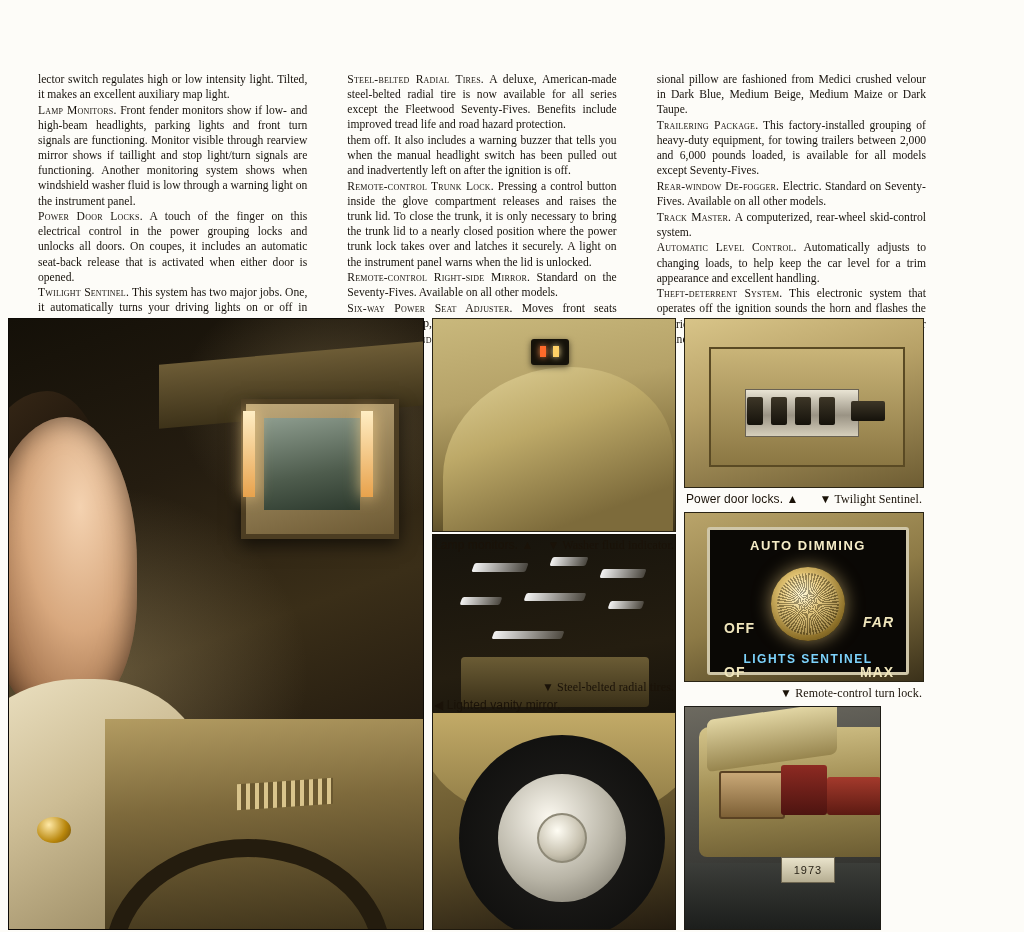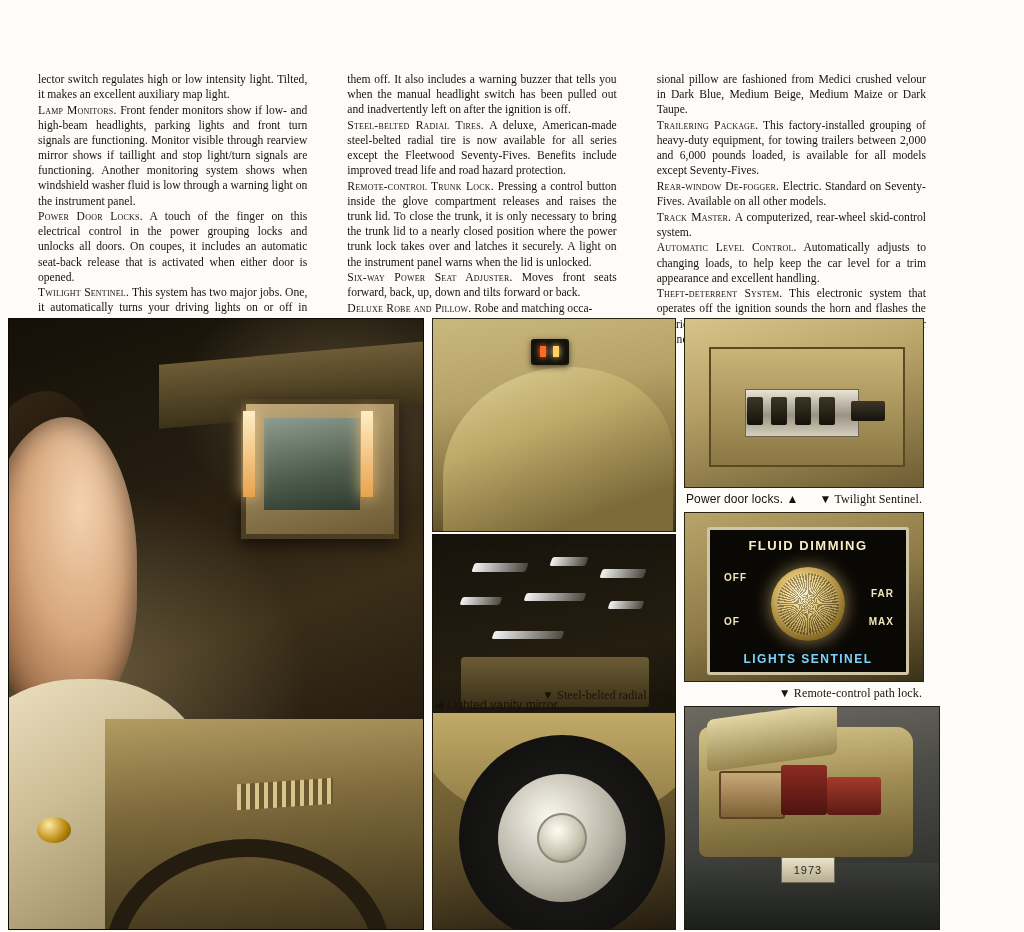--- a/index.html
+++ b/index.html
@@ -257,24 +257,25 @@
     background: radial-gradient(circle at 42% 36%, #fff6cf 0%, #e3c473 30%, #8c6f28 70%, #43350f 100%);
     box-shadow: 0 0 18px rgba(255,220,140,0.55);
   }
   .ad-knurl {
     position: absolute; inset: 6px; border-radius: 50%;
     background: repeating-conic-gradient(from 0deg, rgba(0,0,0,0.35) 0deg 3deg, rgba(255,255,255,0.12) 3deg 6deg);
   }
   .ad-lbl {
     position: absolute;
     font-family: "Liberation Sans", sans-serif;
-    font-size: 10px;
+    font-size: 14px;
     color: #f0e6bc;
     font-weight: bold;
     letter-spacing: 1px;
+    margin-top: 48px;
   }
 
   
   #photo-tire {
     left: 424px; top: 394px; width: 244px; height: 218px;
     background: linear-gradient(170deg, #8e7a46 0%, #6b5a30 45%, #241c10 100%);
     border: 1px solid #201a0e;
     box-sizing: border-box;
   }
   .tire-body {
@@ -294,21 +295,21 @@
     border: 2px solid #8e8977;
   }
   .tire-fender {
     position: absolute; left: -10px; top: -8px; width: 276px; height: 120px;
     border-radius: 0 0 56% 56% / 0 0 80% 80%;
     background: linear-gradient(180deg, #c6ae6a, #8a7742);
   }
 
   
   #photo-trunk {
-    left: 676px; top: 388px; width: 256px; height: 224px;
+    left: 676px; top: 388px; width: 197px; height: 224px;
     background: linear-gradient(170deg, #6d6a60 0%, #4a4a46 40%, #23231f 100%);
     border: 1px solid #1e1c16;
     box-sizing: border-box;
   }
   .tr-car {
     position: absolute; left: 14px; top: 20px; width: 214px; height: 130px;
     border-radius: 10px 16px 8px 8px;
     background: linear-gradient(175deg, #d4c48a 0%, #a28f55 45%, #6a5b31 100%);
   }
   .tr-trunkopen {
@@ -357,23 +358,24 @@
   <div class="columns">
 
     <div class="col">
       <p><span>lector switch regulates high or low intensity light. Tilted, it makes an excellent auxiliary map light.</span></p>
       <p><span class="sc">Lamp Monitors.</span><span> Front fender monitors show if low- and high-beam headlights, parking lights and front turn signals are functioning. Monitor visible through rearview mirror shows if taillight and stop light/turn signals are functioning. Another monitoring system shows when windshield washer fluid is low through a warning light on the instrument panel.</span></p>
       <p><span class="sc">Power Door Locks.</span><span> A touch of the finger on this electrical control in the power grouping locks and unlocks all doors. On coupes, it includes an automatic seat-back release that is activated when either door is opened.</span></p>
       <p><span class="sc">Twilight Sentinel.</span><span> This system has two major jobs. One, it automatically turns your driving lights on or off in response to light conditions. Two, it allows you to leave headlamps and either cornering lamp on to light your path from the car; and then it automatically turns</span></p>
     </div>
 
     <div class="col">
+      <p><span class="sc">Steel-belted Radial Tires.</span><span> A deluxe, American-made steel-belted radial tire is now available for all series except the Fleetwood Seventy-Fives. Benefits include improved tread life and road hazard protection.</span></p>
       <p><span>them off. It also includes a warning buzzer that tells you when the manual headlight switch has been pulled out and inadvertently left on after the ignition is off.</span></p>
-      <p><span class="sc">Steel-belted Radial Tires.</span><span> A deluxe, American-made steel-belted radial tire is now available for all series except the Fleetwood Seventy-Fives. Benefits include improved tread life and road hazard protection.</span></p>
       <p><span class="sc">Remote-control Trunk Lock.</span><span> Pressing a control button inside the glove compartment releases and raises the trunk lid. To close the trunk, it is only necessary to bring the trunk lid to a nearly closed position where the power trunk lock takes over and latches it securely. A light on the instrument panel warns when the lid is unlocked.</span></p>
+      <p><span class="sc">Remote-control Right-side Mirror.</span><span> Standard on the Seventy-Fives. Available on all other models.</span></p>
       <p><span class="sc">Six-way Power Seat Adjuster.</span><span> Moves front seats forward, back, up, down and tilts forward or back.</span></p>
       <p><span class="sc">Deluxe Robe and Pillow.</span><span> Robe and matching occa-</span></p>
     </div>
 
     <div class="col">
       <p><span>sional pillow are fashioned from Medici crushed velour in Dark Blue, Medium Beige, Medium Maize or Dark Taupe.</span></p>
       <p><span class="sc">Trailering Package.</span><span> This factory-installed grouping of heavy-duty equipment, for towing trailers between 2,000 and 6,000 pounds loaded, is available for all models except Seventy-Fives.</span></p>
       <p><span class="sc">Rear-window De-fogger.</span><span> Electric. Standard on Seventy-Fives. Available on all other models.</span></p>
       <p><span class="sc">Track Master.</span><span> A computerized, rear-wheel skid-control system.</span></p>
       <p><span class="sc">Automatic Level Control.</span><span> Automatically adjusts to changing loads, to help keep the car level for a trim appearance and excellent handling.</span></p>
@@ -426,23 +428,23 @@
         <div class="dl-sw" style="left:36px;"></div>
         <div class="dl-sw" style="left:60px;"></div>
         <div class="dl-sw" style="left:84px;"></div>
         <div class="dl-sw" style="left:108px;"></div>
         <div class="dl-sw" style="left:140px; width:34px; height:20px; top:52px;"></div>
       </div>
     </div>
 
     <div class="photo" id="photo-dimming">
       <div class="ad-plate">
-        <div class="ad-title">FLUID DIMMING</div>
+        <div class="ad-title">AUTO DIMMING</div>
         <div class="ad-lbl" style="left:14px; top:42px;">OFF</div>
-        <div class="ad-lbl" style="right:12px; top:58px;">FAR</div>
+        <div class="ad-lbl" style="right:12px; top:36px;font-style:italic;">FAR</div>
         <div class="ad-lbl" style="left:14px; top:86px;">OF</div>
         <div class="ad-lbl" style="right:12px; top:86px;">MAX</div>
         <div class="ad-knob">
           <div class="ad-knurl"></div>
         </div>
         <div class="ad-bottom">LIGHTS SENTINEL</div>
       </div>
     </div>
 
     <div class="photo" id="photo-tire">
@@ -463,19 +465,19 @@
       <div class="tr-plate">1973</div>
     </div>
 
     <div class="cap" style="left: 426px; top: 220px;">Lamp monitors. ▲</div>
     <div class="cap right" style="left: 470px; top: 220px; width: 196px;">▼ Washer fluid indicator.</div>
 
     <div class="cap" style="left: 678px; top: 174px;">Power door locks. ▲</div>
     <div class="cap right" style="left: 716px; top: 174px; width: 198px;">▼ Twilight Sentinel.</div>
 
     <div class="cap" style="left: 426px; top: 380px;">◀ Lighted vanity mirror.</div>
-    <div class="cap right" style="left: 470px; top: 370px; width: 196px;">▼ Steel-belted radial tires.</div>
-
-    <div class="cap right" style="left: 678px; top: 368px; width: 236px;">▼ Remote-control path lock.</div>
+    <div class="cap right" style="left: 470px; top: 362px; width: 196px;">▼ Steel-belted radial tires.</div>
+
+    <div class="cap right" style="left: 678px; top: 368px; width: 236px;">▼ Remote-control turn lock.</div>
 
   </div>
 
 </div>
 
 </body></html>

